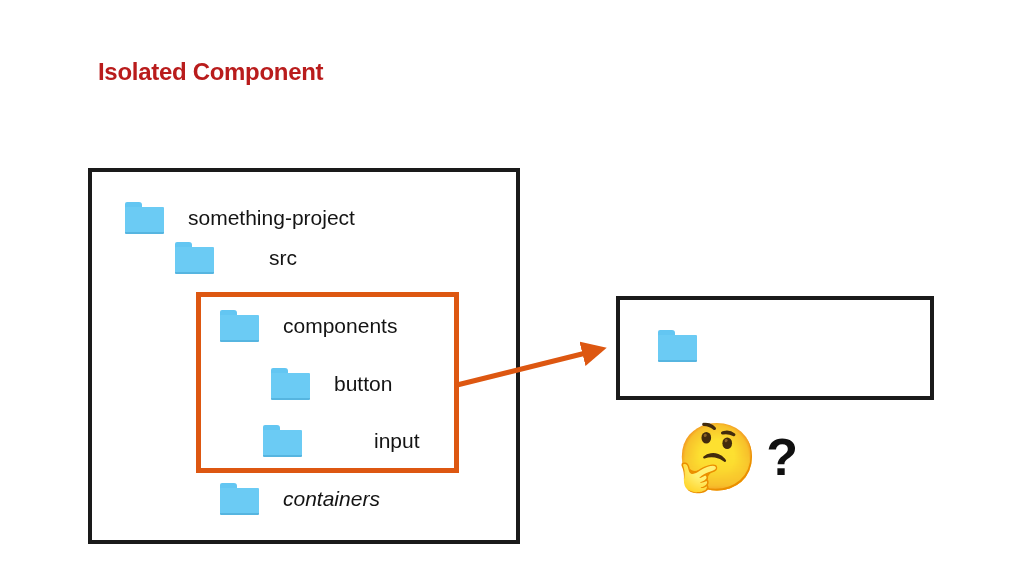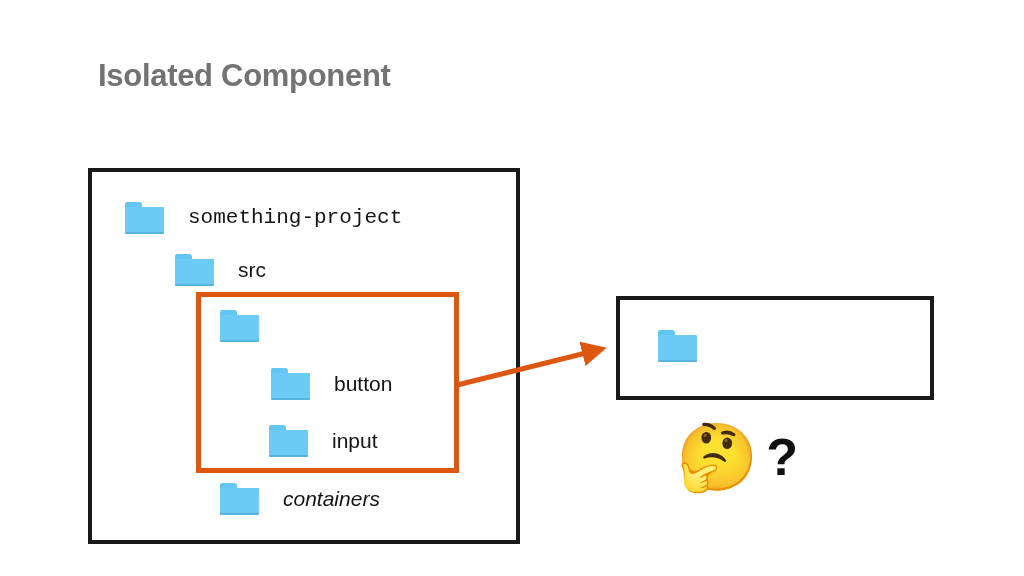--- a/index.html
+++ b/index.html
@@ -14,24 +14,24 @@
     overflow: hidden;
     font-family: "Liberation Sans", "DejaVu Sans", sans-serif;
     color: #1a1a1a;
   }
 
   
   .slide-title {
     position: absolute;
     left: 98px;
     top: 58px;
-    font-size: 31px;
+    font-size: 24px;
     font-weight: bold;
     letter-spacing: -0.3px;
-    color: #737373;
+    color: #b91c1c;
     white-space: nowrap;
   }
 
   
   .box {
     position: absolute;
     box-sizing: border-box;
     background: #ffffff;
   }
   .box-black {
@@ -97,33 +97,33 @@
     left: 0;
     top: 5px;
     width: 39px;
     height: 25px;
     background: #6BCBF4;
     border-radius: 1px;
     border-bottom: 2px solid #56B5E0;
   }
 
   
-  #row-something  { left: 125px; top: 202px; font-family: Liberation Mono, monospace; }
+  #row-something  { left: 125px; top: 202px; }
   #row-something .folder-label { margin-left: 24px; }
 
-  #row-src        { left: 175px; top: 254px; }
+  #row-src        { left: 175px; top: 242px; gap: 31px; }
   #row-src .folder-label { margin-left: 24px; }
 
   #row-components { left: 220px; top: 310px; }
   #row-components .folder-label { margin-left: 24px; }
 
   #row-button     { left: 271px; top: 368px; }
   #row-button .folder-label { margin-left: 24px; }
 
-  #row-input      { left: 269px; top: 425px; }
+  #row-input      { left: 263px; top: 425px; gap: 48px; }
   #row-input .folder-label { margin-left: 24px; }
 
   #row-containers { left: 220px; top: 483px; }
   #row-containers .folder-label { margin-left: 24px; font-style: italic; }
 
   #row-another    { left: 658px; top: 330px; }
   #row-another .folder-label { margin-left: 24px; }
 
   
   #arrow-svg {
@@ -180,20 +180,21 @@
       <span class="body"></span>
   </span>
   <span class="folder-label">src</span>
 </div>
 
 <div class="folder-row" id="row-components">
   <span class="folder-icon">
     <span class="tab"></span>
       <span class="body"></span>
   </span>
+  <span class="folder-label">components</span>
 </div>
 
 <div class="folder-row" id="row-button">
   <span class="folder-icon">
     <span class="tab"></span>
       <span class="body"></span>
   </span>
   <span class="folder-label">button</span>
 </div>
 

